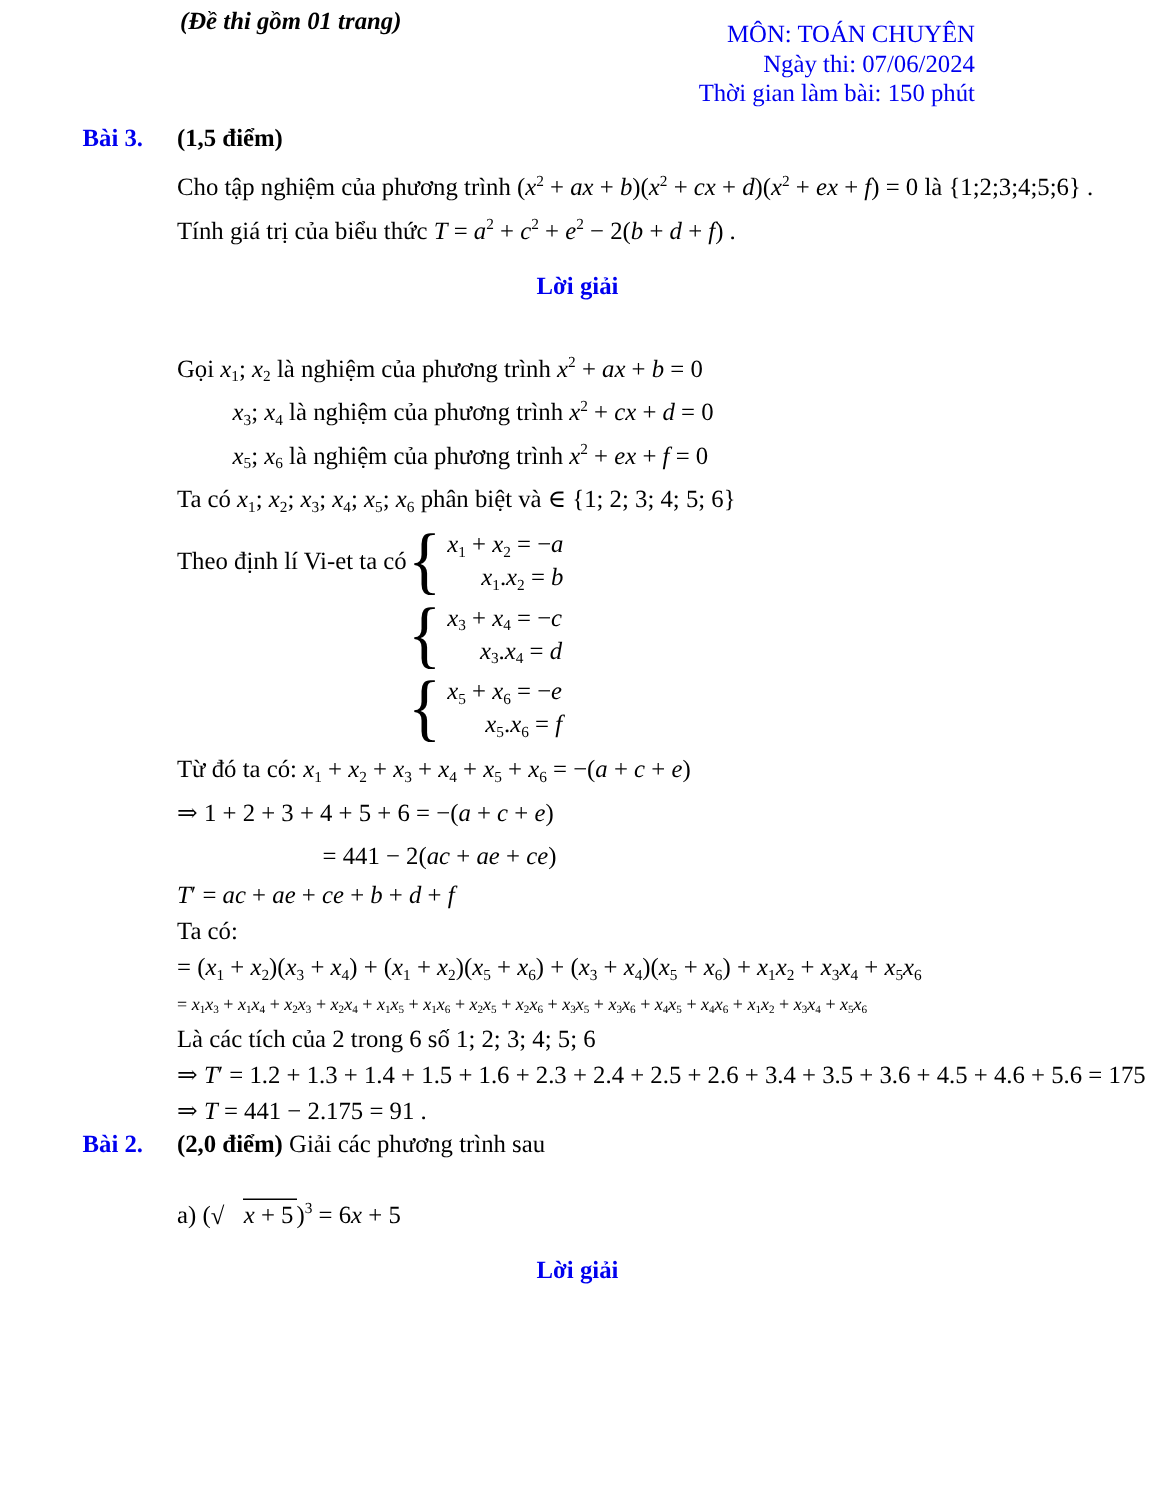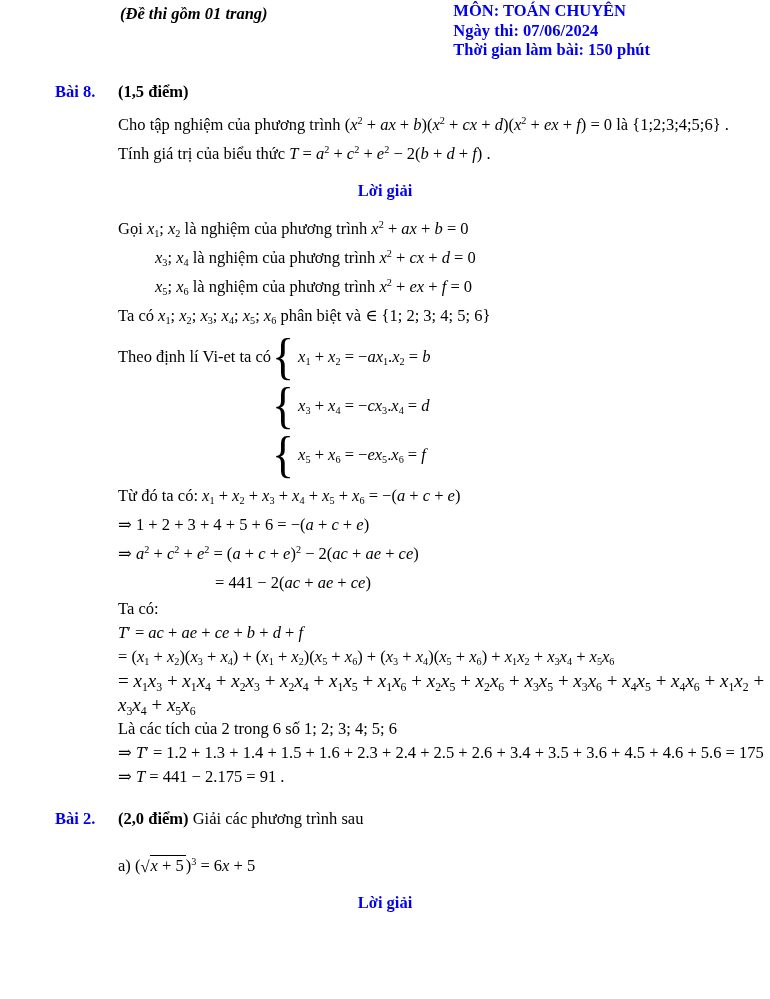--- a/index.html
+++ b/index.html
@@ -6,77 +6,77 @@
   html,body { margin:0; padding:0; background:#ffffff; }
   .page {
     position:relative; width:770px; height:999px; overflow:hidden;
     background:#ffffff; color:var(--ink);
     font-family:"Liberation Serif","DejaVu Serif",serif;
     font-size:16.5px;
   }
   
   .header { position:relative; height:60px; }
   .note-left { position:absolute; left:120px; top:4px; font-weight:bold; font-style:italic; }
-  .head-right { position:absolute; right:120px; top:1px; text-align:left;
-                color:var(--accent); font-weight:bold; line-height:19.5px; }
+  .head-right { position:absolute; right:120px; top:13px; text-align:right;
+                color:var(--accent); font-weight:normal; line-height:19.5px; }
   
   .problem-row { margin-left:55px; line-height:20px; }
   .row-bai1 { margin-top:22px; }
-  .row-bai2 { margin-top:20px; }
+  .row-bai2 { margin-top:0; }
   .problem-label { color:var(--accent); font-weight:bold; display:inline-block; width:63px; }
   .points { font-weight:bold; }
   
   .line { margin-left:118px; line-height:29px; }
   .statement { margin-top:8px; }
   .indent2 { margin-left:155px; }
   .indent-eq { margin-left:215px; }
   .center-heading { text-align:center; color:var(--accent); font-weight:bold; line-height:20px; }
   .lg1 { margin-top:13px; }
   .lg2 { margin-top:10px; }
-  .given-block { margin-top:13px; }
+  .given-block { margin-top:30px; }
   
   .viet-block { margin-top:4px; }
   .viet-row { display:flex; align-items:center; margin-left:118px; margin-bottom:3px; }
   .viet-label { width:154px; flex:0 0 154px; }
   .viet-row.no-label { margin-left:272px; }
   .brace { font-size:46px; line-height:1; font-weight:300; transform:scaleY(1.08); display:inline-block; }
-  .cases-lines { display:inline-flex; flex-direction:row; margin-left:4px; }
+  .cases-lines { display:inline-flex; flex-direction:column; margin-left:4px;text-align:right; }
   .case-line { line-height:22px; }
   
   .tight { line-height:24px; }
-  .shrink { font-size:19px; }
+  .shrink { font-size:12px; }
   
   .eq-line { margin-left:118px; line-height:34px; }
   .eq-a { margin-top:20px; }
   .eq-b { margin-top:11px; }
   
   i { font-style:italic; }
   sub,sup { font-size:62%; line-height:0; }
   sub { vertical-align:-0.32em; }
   sup { vertical-align:0.62em; }
   .rad { white-space:nowrap; }
   .rad-sign { position:relative; top:0.5px; }
-  .rad-bar { border-top:1.3px solid currentColor; padding:0 2px 0 1px; }
+  .rad-bar { border-top:1.3px solid currentColor; padding:0 2px 0 1px;margin-left:12px; }
 </style>
 </head>
 <body>
 
 <div class="page">
 
   <div class="header">
     <div class="note-left">(Đề thi gồm 01 trang)</div>
     <div class="head-right">
       <div>MÔN: TOÁN CHUYÊN</div>
       <div>Ngày thi: 07/06/2024</div>
       <div>Thời gian làm bài: 150 phút</div>
     </div>
   </div>
 
   <div class="problem-row row-bai1">
-    <span class="problem-label">Bài 8.</span><span class="points">(1,5 điểm)</span>
+    <span class="problem-label">Bài 3.</span><span class="points">(1,5 điểm)</span>
   </div>
 
   <div class="line statement">Cho tập nghiệm của phương trình <span class="math">(<i>x</i><sup>2</sup> + <i>ax</i> + <i>b</i>)(<i>x</i><sup>2</sup> + <i>cx</i> + <i>d</i>)(<i>x</i><sup>2</sup> + <i>ex</i> + <i>f</i>) = 0</span> là <span class="math">{1;2;3;4;5;6}</span> .</div>
   <div class="line">Tính giá trị của biểu thức <span class="math"><i>T</i> = <i>a</i><sup>2</sup> + <i>c</i><sup>2</sup> + <i>e</i><sup>2</sup> − 2(<i>b</i> + <i>d</i> + <i>f</i>)</span> .</div>
 
   <div class="center-heading lg1">Lời giải</div>
 
   <div class="given-block">
     <div class="line">Gọi <span class="math"><i>x</i><sub>1</sub></span>; <span class="math"><i>x</i><sub>2</sub></span> là nghiệm của phương trình <span class="math"><i>x</i><sup>2</sup> + <i>ax</i> + <i>b</i> = 0</span></div>
     <div class="line indent2"><span class="math"><i>x</i><sub>3</sub></span>; <span class="math"><i>x</i><sub>4</sub></span> là nghiệm của phương trình <span class="math"><i>x</i><sup>2</sup> + <i>cx</i> + <i>d</i> = 0</span></div>
@@ -104,25 +104,24 @@
       <span class="brace">{</span>
       <span class="cases-lines">
         <span class="case-line"><span class="math"><i>x</i><sub>5</sub> + <i>x</i><sub>6</sub> = −<i>e</i></span></span>
         <span class="case-line"><span class="math"><i>x</i><sub>5</sub>.<i>x</i><sub>6</sub> = <i>f</i></span></span>
       </span>
     </div>
   </div>
 
   <div class="line">Từ đó ta có: <span class="math"><i>x</i><sub>1</sub> + <i>x</i><sub>2</sub> + <i>x</i><sub>3</sub> + <i>x</i><sub>4</sub> + <i>x</i><sub>5</sub> + <i>x</i><sub>6</sub> = −(<i>a</i> + <i>c</i> + <i>e</i>)</span></div>
   <div class="line"><span class="math">⇒ 1 + 2 + 3 + 4 + 5 + 6 = −(<i>a</i> + <i>c</i> + <i>e</i>)</span></div>
-  <div class="line"><span class="math">⇒ <i>a</i><sup>2</sup> + <i>c</i><sup>2</sup> + <i>e</i><sup>2</sup> = (<i>a</i> + <i>c</i> + <i>e</i>)<sup>2</sup> − 2(<i>ac</i> + <i>ae</i> + <i>ce</i>)</span></div>
   <div class="line indent-eq"><span class="math">= 441 − 2(<i>ac</i> + <i>ae</i> + <i>ce</i>)</span></div>
 
+  <div class="line tight"><span class="math"><i>T</i>′ = <i>ac</i> + <i>ae</i> + <i>ce</i> + <i>b</i> + <i>d</i> + <i>f</i></span></div>
   <div class="line tight">Ta có:</div>
-  <div class="line tight"><span class="math"><i>T</i>′ = <i>ac</i> + <i>ae</i> + <i>ce</i> + <i>b</i> + <i>d</i> + <i>f</i></span></div>
   <div class="line tight"><span class="math">= (<i>x</i><sub>1</sub> + <i>x</i><sub>2</sub>)(<i>x</i><sub>3</sub> + <i>x</i><sub>4</sub>) + (<i>x</i><sub>1</sub> + <i>x</i><sub>2</sub>)(<i>x</i><sub>5</sub> + <i>x</i><sub>6</sub>) + (<i>x</i><sub>3</sub> + <i>x</i><sub>4</sub>)(<i>x</i><sub>5</sub> + <i>x</i><sub>6</sub>) + <i>x</i><sub>1</sub><i>x</i><sub>2</sub> + <i>x</i><sub>3</sub><i>x</i><sub>4</sub> + <i>x</i><sub>5</sub><i>x</i><sub>6</sub></span></div>
   <div class="line tight shrink"><span class="math">= <i>x</i><sub>1</sub><i>x</i><sub>3</sub> + <i>x</i><sub>1</sub><i>x</i><sub>4</sub> + <i>x</i><sub>2</sub><i>x</i><sub>3</sub> + <i>x</i><sub>2</sub><i>x</i><sub>4</sub> + <i>x</i><sub>1</sub><i>x</i><sub>5</sub> + <i>x</i><sub>1</sub><i>x</i><sub>6</sub> + <i>x</i><sub>2</sub><i>x</i><sub>5</sub> + <i>x</i><sub>2</sub><i>x</i><sub>6</sub> + <i>x</i><sub>3</sub><i>x</i><sub>5</sub> + <i>x</i><sub>3</sub><i>x</i><sub>6</sub> + <i>x</i><sub>4</sub><i>x</i><sub>5</sub> + <i>x</i><sub>4</sub><i>x</i><sub>6</sub> + <i>x</i><sub>1</sub><i>x</i><sub>2</sub> + <i>x</i><sub>3</sub><i>x</i><sub>4</sub> + <i>x</i><sub>5</sub><i>x</i><sub>6</sub></span></div>
   <div class="line tight">Là các tích của 2 trong 6 số 1; 2; 3; 4; 5; 6</div>
   <div class="line tight"><span class="math">⇒ <i>T</i>′ = 1.2 + 1.3 + 1.4 + 1.5 + 1.6 + 2.3 + 2.4 + 2.5 + 2.6 + 3.4 + 3.5 + 3.6 + 4.5 + 4.6 + 5.6 = 175</span></div>
   <div class="line tight"><span class="math">⇒ <i>T</i> = 441 − 2.175 = 91</span> .</div>
 
   <div class="problem-row row-bai2">
     <span class="problem-label">Bài 2.</span><span class="points">(2,0 điểm)</span>
     <span>Giải các phương trình sau</span>
   </div>

